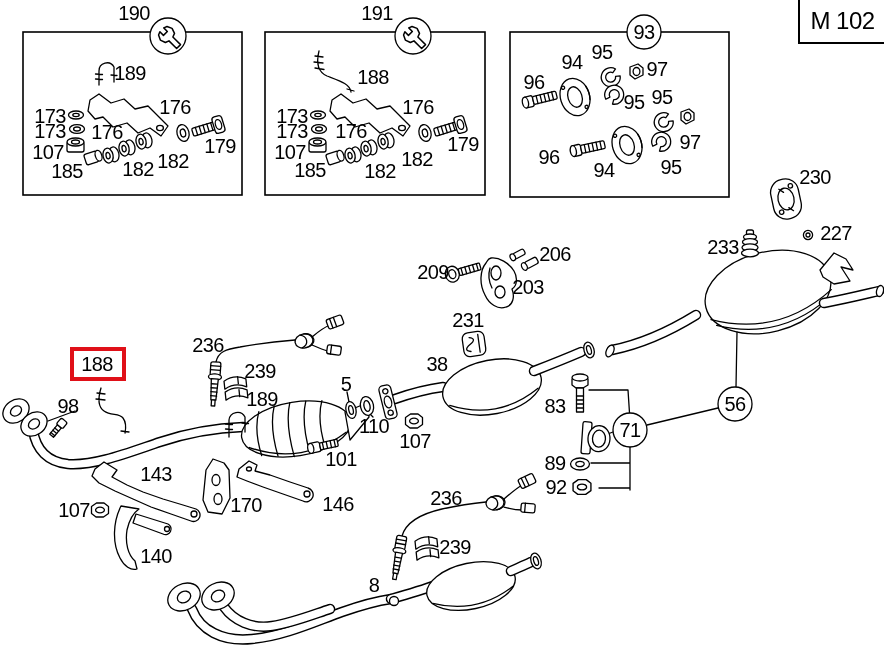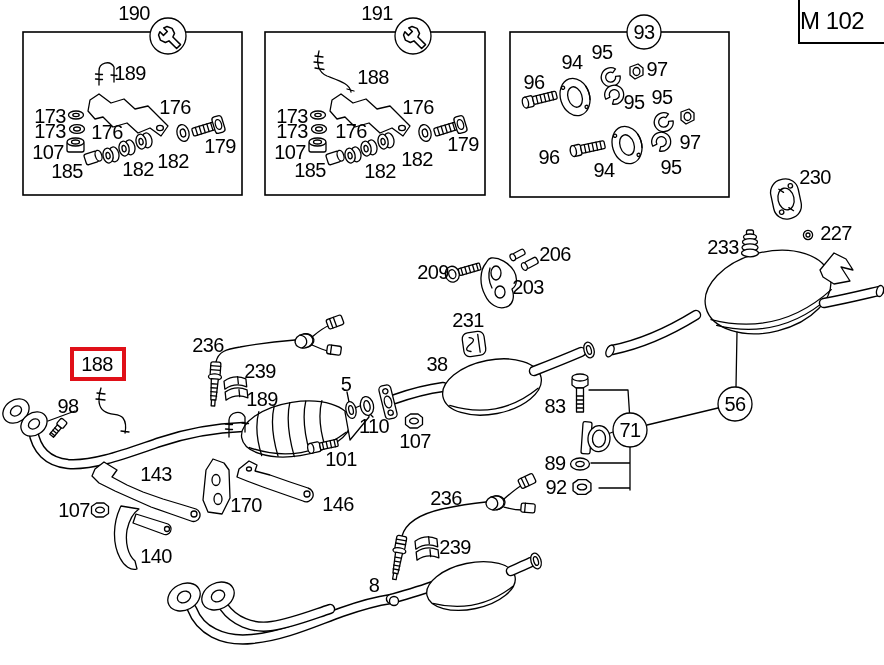--- a/index.html
+++ b/index.html
@@ -9,21 +9,21 @@
   
   .s{fill:none;stroke:#000;stroke-width:1.3;stroke-linecap:round;stroke-linejoin:round;}
   .f{fill:#fff;stroke:#000;stroke-width:1.3;stroke-linejoin:round;}
   .po{fill:none;stroke:#000;stroke-width:10.5;stroke-linecap:round;}
   .pi{fill:none;stroke:#fff;stroke-width:7.6;stroke-linecap:round;}
   .frame{fill:none;stroke:#000;stroke-width:1.6;}
   .lbl{font:20px "Liberation Sans",sans-serif;letter-spacing:-0.6px;fill:#000;
        text-anchor:middle;dominant-baseline:central;}
   .m102-box{position:absolute;left:798px;top:0;width:85px;height:42px;
             border-left:2px solid #000;border-bottom:2px solid #000;
-            display:flex;align-items:center;justify-content:flex-start;
+            display:flex;align-items:center;justify-content:center;
             font:24px "Liberation Sans",sans-serif;letter-spacing:-0.5px;color:#000;}
 </style>
 </head>
 <body>
 
 <div class="stage">
 
 <svg id="art" width="884" height="665" viewBox="0 0 884 665">
   <defs>
     <path id="wrench-shape" d="M-2.4,13 L-2.4,3.6 L-5.6,2.4 L-7.2,-2.2 L-5.2,-6.4 L-2.4,-7.6 L-2.4,-3.2 L2.4,-3.2 L2.4,-7.6 L5.2,-6.4 L7.2,-2.2 L5.6,2.4 L2.4,3.6 L2.4,13 Z"></path>

